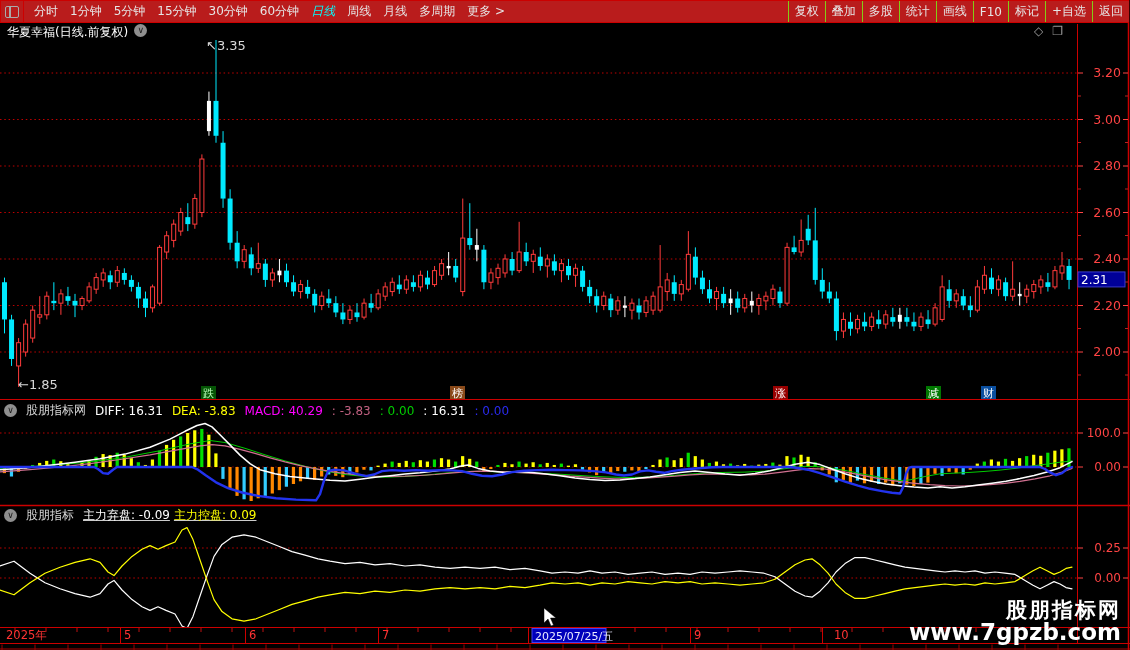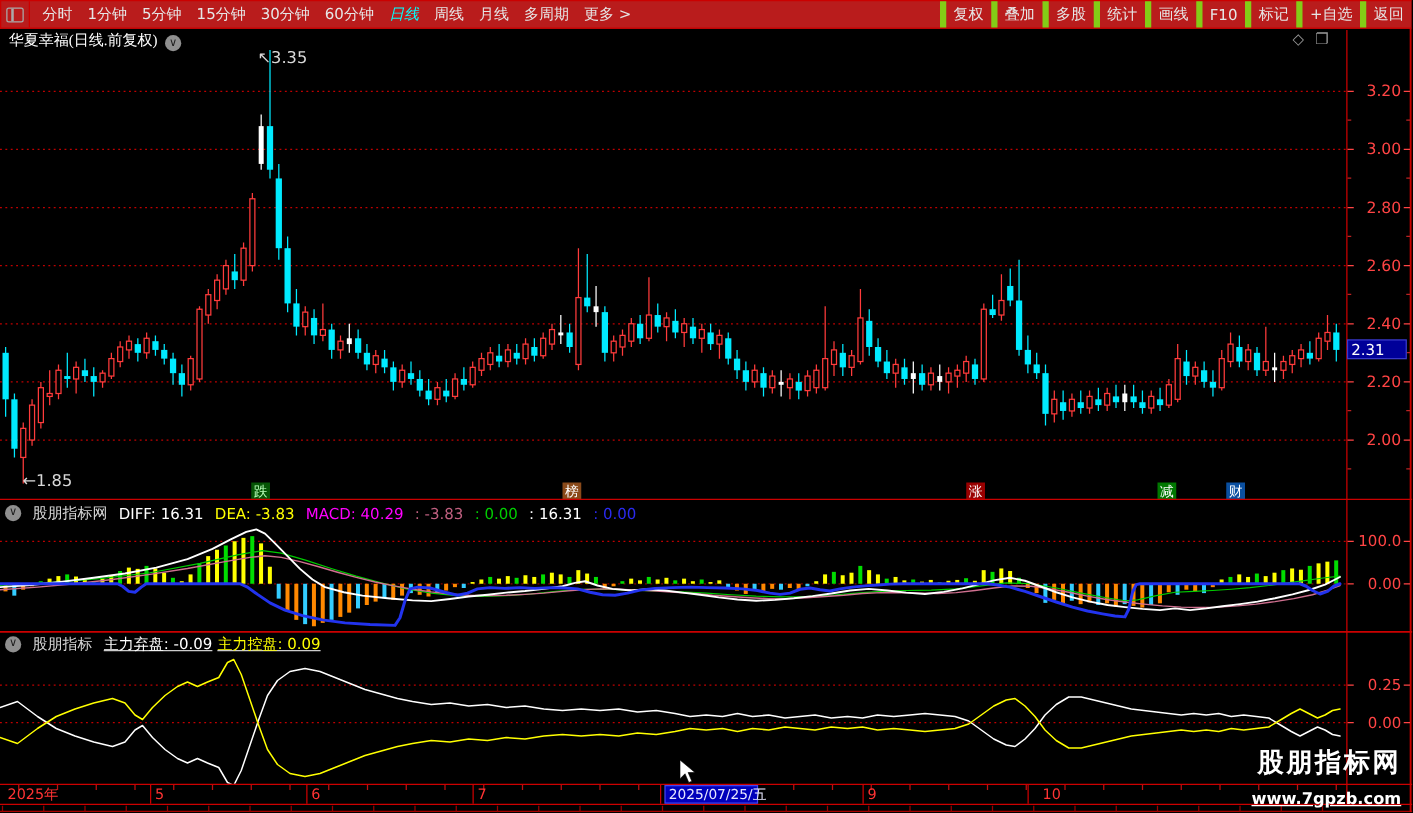--- a/index.html
+++ b/index.html
@@ -10,36 +10,36 @@
           border-top:1px solid #c00;border-bottom:1px solid #c00;border-left:1px solid #c00;
           background:#b91c1c;color:#e6e6e6;font-size:12px;z-index:10;}
   .tb-iconcell{width:22px;height:21px;display:flex;align-items:center;justify-content:center;
           border-right:1px solid #c00;}
   .winicon{width:12px;height:10px;border:1px solid #aaa;position:relative;border-radius:2px;}
   .winicon::after{content:"";position:absolute;left:3px;top:0;bottom:0;width:2px;background:#aaa;}
   .tb-left{display:flex;align-items:center;padding-left:4px;}
   .tb-item{padding:0 6px;white-space:nowrap;cursor:default;}
   .tb-item.active{color:#00ffff;font-style:italic;}
   .tb-right{margin-left:auto;display:flex;height:21px;align-items:stretch;}
-  .tb-btn{display:flex;align-items:center;padding:0 6px;border-left:5px solid #84cc16;white-space:nowrap;}
+  .tb-btn{display:flex;align-items:center;padding:0 6px;border-left:1px solid #84cc16;white-space:nowrap;}
   
   .titlebar{position:absolute;top:24px;left:7px;color:#fff;font-size:12px;display:flex;
-            align-items:flex-end;gap:6px;z-index:10;font-family:Liberation Serif, serif;}
+            align-items:flex-start;gap:6px;z-index:10;}
   .circle-ico{display:inline-block;width:13px;height:13px;border-radius:50%;background:#8f8f8f;
               color:#1a1a1a;font-size:9px;line-height:13px;text-align:center;}
   .title-icons{position:absolute;top:24px;left:1034px;color:#999;font-size:12px;display:flex;
                gap:9px;z-index:10;}
   
   .ind-header{position:absolute;left:4px;font-size:12px;display:flex;gap:9px;align-items:center;
               z-index:6;white-space:nowrap;color:#ccc;}
   .ind-header span{display:inline-block;}
   
   .wm{position:absolute;right:9px;color:#fff;font-weight:bold;text-align:right;z-index:9;}
   .wm1{top:596px;font-size:21px;letter-spacing:2px;}
-  .wm2{top:632px;font-size:13px;text-decoration:underline;}
+  .wm2{top:619px;font-size:23px;}
   svg{position:absolute;top:0;left:0;}
 </style>
 </head>
 <body>
 
 <div id="screen">
 
   <div class="topbar">
     <div class="tb-iconcell">
       <span class="winicon"></span>

